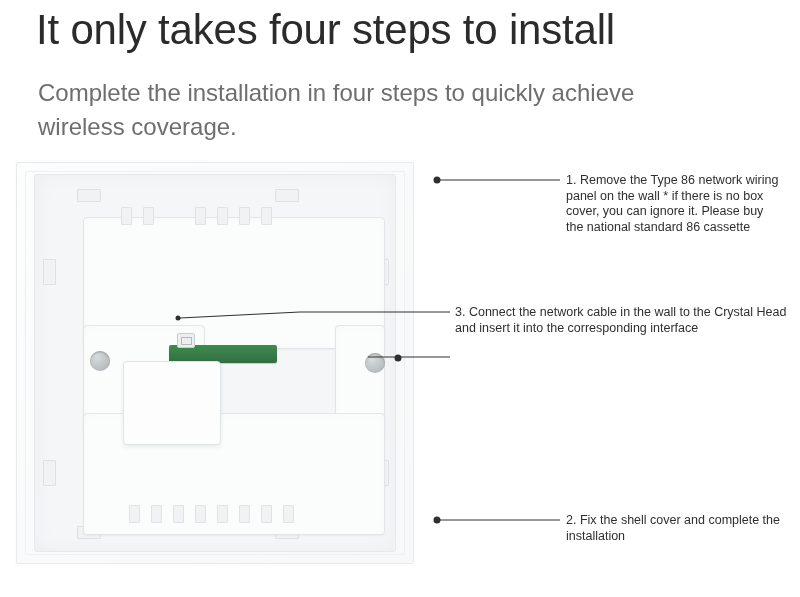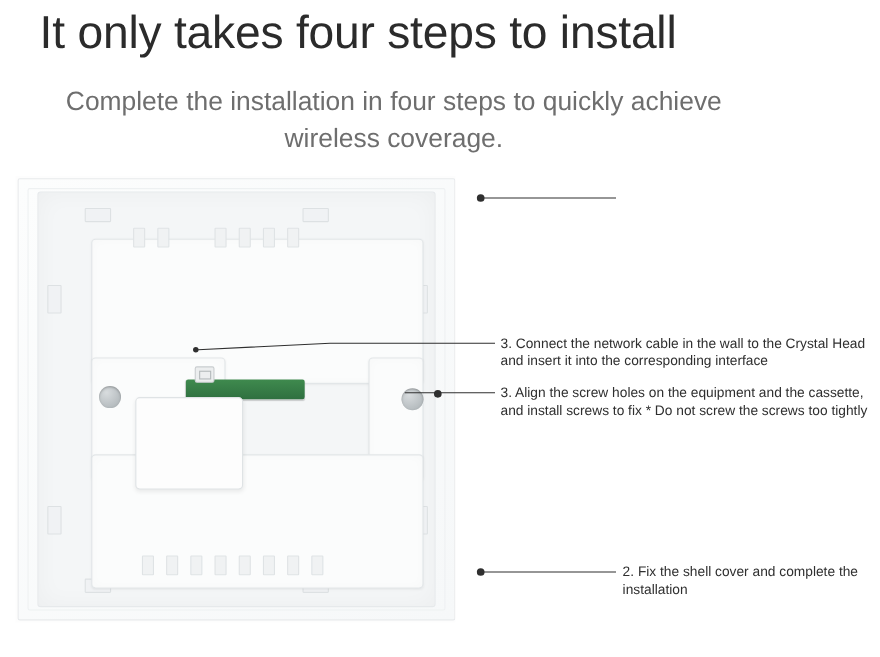--- a/index.html
+++ b/index.html
@@ -33,21 +33,20 @@
   }
   .subhead {
     position: absolute;
     left: 38px;
     top: 76px;
     width: 640px;
     font-size: 24px;
     line-height: 34px;
     color: #6e6e6e;
     font-weight: 400;
-    text-align: center;
   }
 
   
   .photo {
     position: absolute;
     left: 14px;
     top: 160px;
     width: 400px;
     height: 406px;
     background: #fdfdfd;
@@ -245,18 +244,18 @@
     <path d="M180 318 L300 312 L450 312" stroke="#2f2f2f" stroke-width="1" fill="none"></path>
 
     <circle cx="398" cy="358" r="3.5" fill="#2f2f2f"></circle>
     <path d="M368 357 L450 357" stroke="#2f2f2f" stroke-width="1" fill="none"></path>
 
     <circle cx="437" cy="520" r="3.5" fill="#2f2f2f"></circle>
     <path d="M440 520 L540 520 L560 520" stroke="#2f2f2f" stroke-width="1" fill="none"></path>
   </svg>
 
   <div class="callouts">
+    <div class="callout-text c1">1. Remove the Type 86 network wiring panel on the wall * if there is no box cover, you can ignore it. Please buy the national standard 86 cassette</div>
     <div class="callout-text c2">3. Connect the network cable in the wall to the Crystal Head and insert it into the corresponding interface</div>
-    <div class="callout-text c3">3. Align the screw holes on the equipment and the cassette, and install screws to fix * Do not screw the screws too tightly</div>
     <div class="callout-text c4">2. Fix the shell cover and complete the installation</div>
   </div>
 
 </div>
 
 </body></html>

